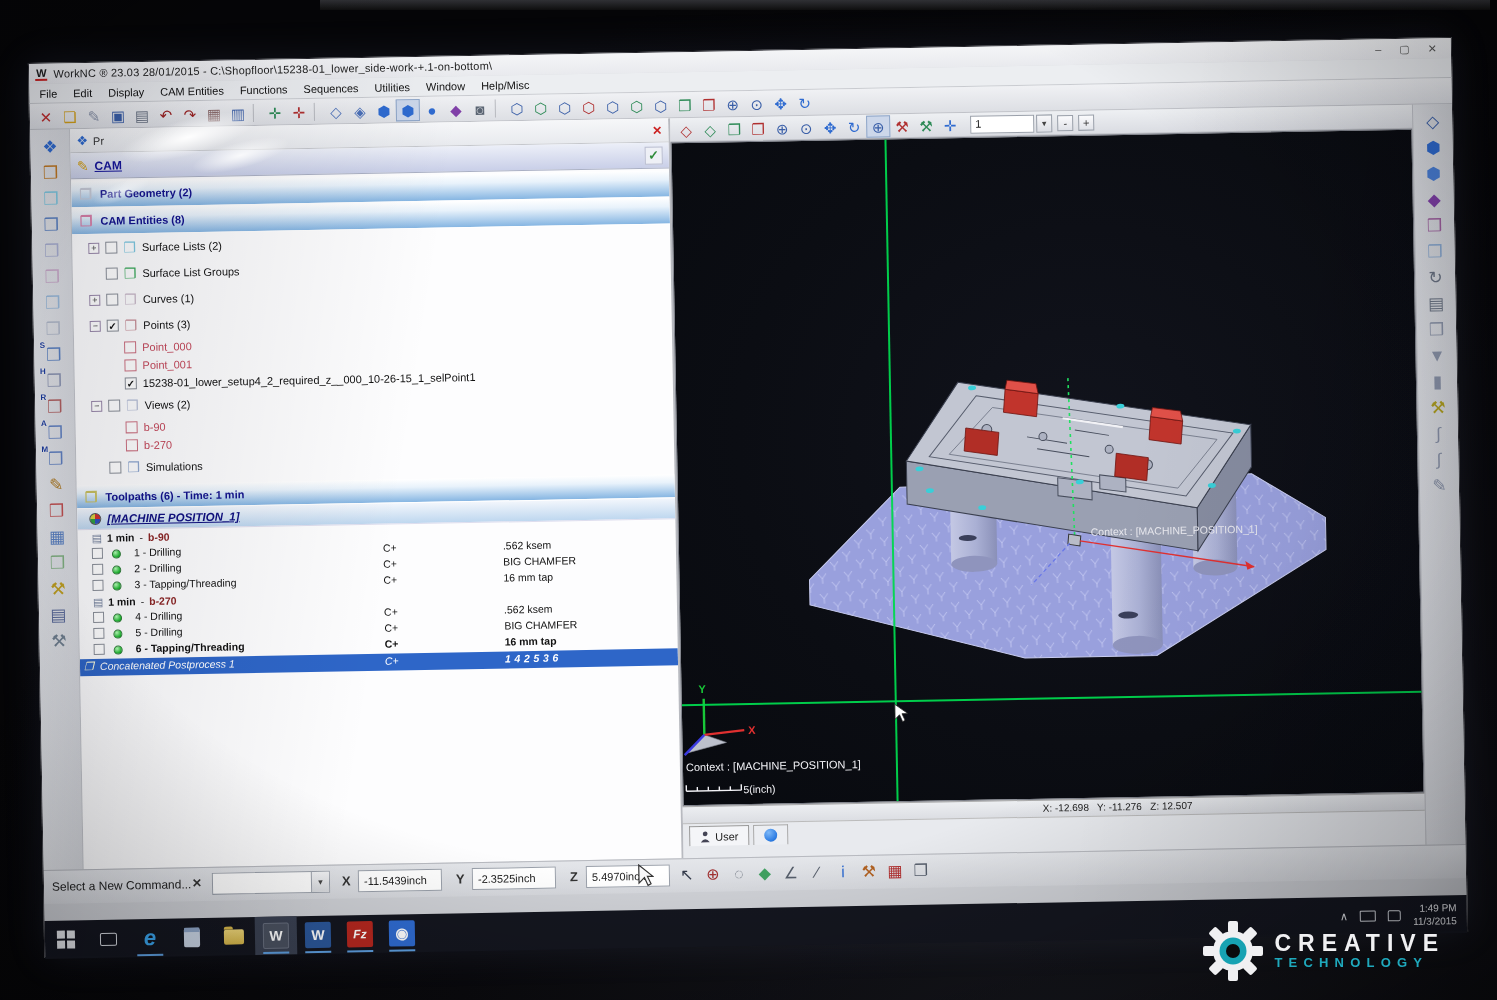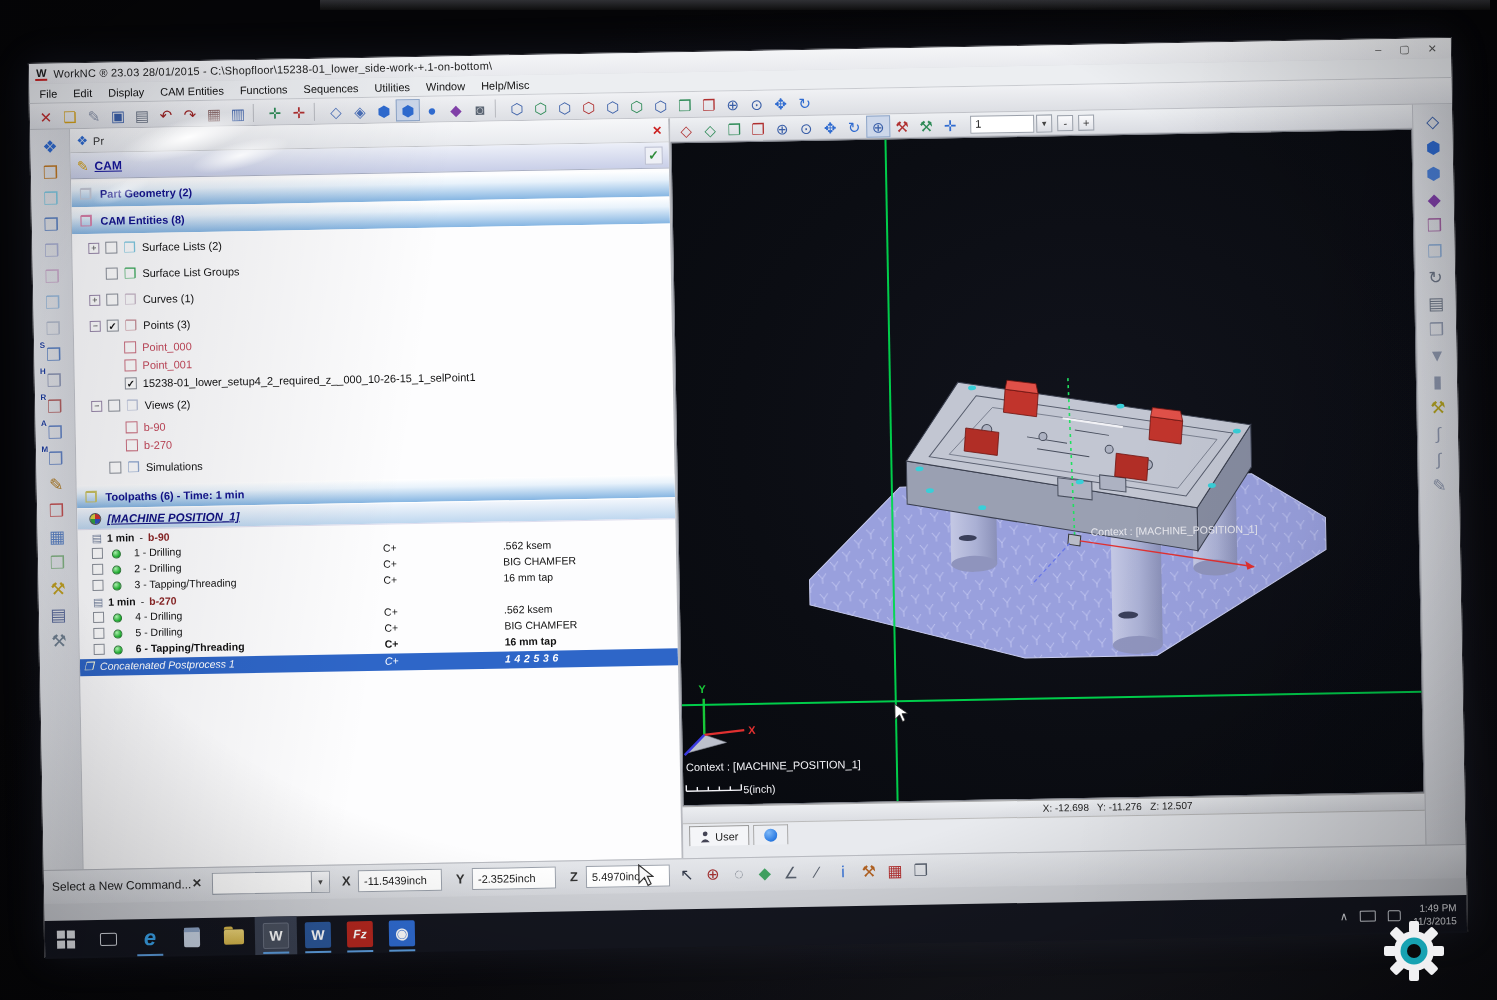--- a/index.html
+++ b/index.html
@@ -655,14 +655,18 @@
           <rect x="49" y="26" width="12" height="10" rx="2"></rect>
           <rect x="26" y="1" width="10" height="12" rx="2" transform="rotate(45 31 31)"></rect>
           <rect x="26" y="49" width="10" height="12" rx="2" transform="rotate(45 31 31)"></rect>
           <rect x="1" y="26" width="12" height="10" rx="2" transform="rotate(45 31 31)"></rect>
           <rect x="49" y="26" width="12" height="10" rx="2" transform="rotate(45 31 31)"></rect>
         </g>
       </g>
       <circle cx="31" cy="31" r="13.5" fill="#17a2b2"></circle>
       <circle cx="31" cy="31" r="7" fill="#0a0a0c"></circle>
     </svg>
+    <span class="wmtext">
+      <div class="l1">CREATIVE</div>
+      <div class="l2">TECHNOLOGY</div>
+    </span>
   </div>
 </div>
 
 </body></html>

